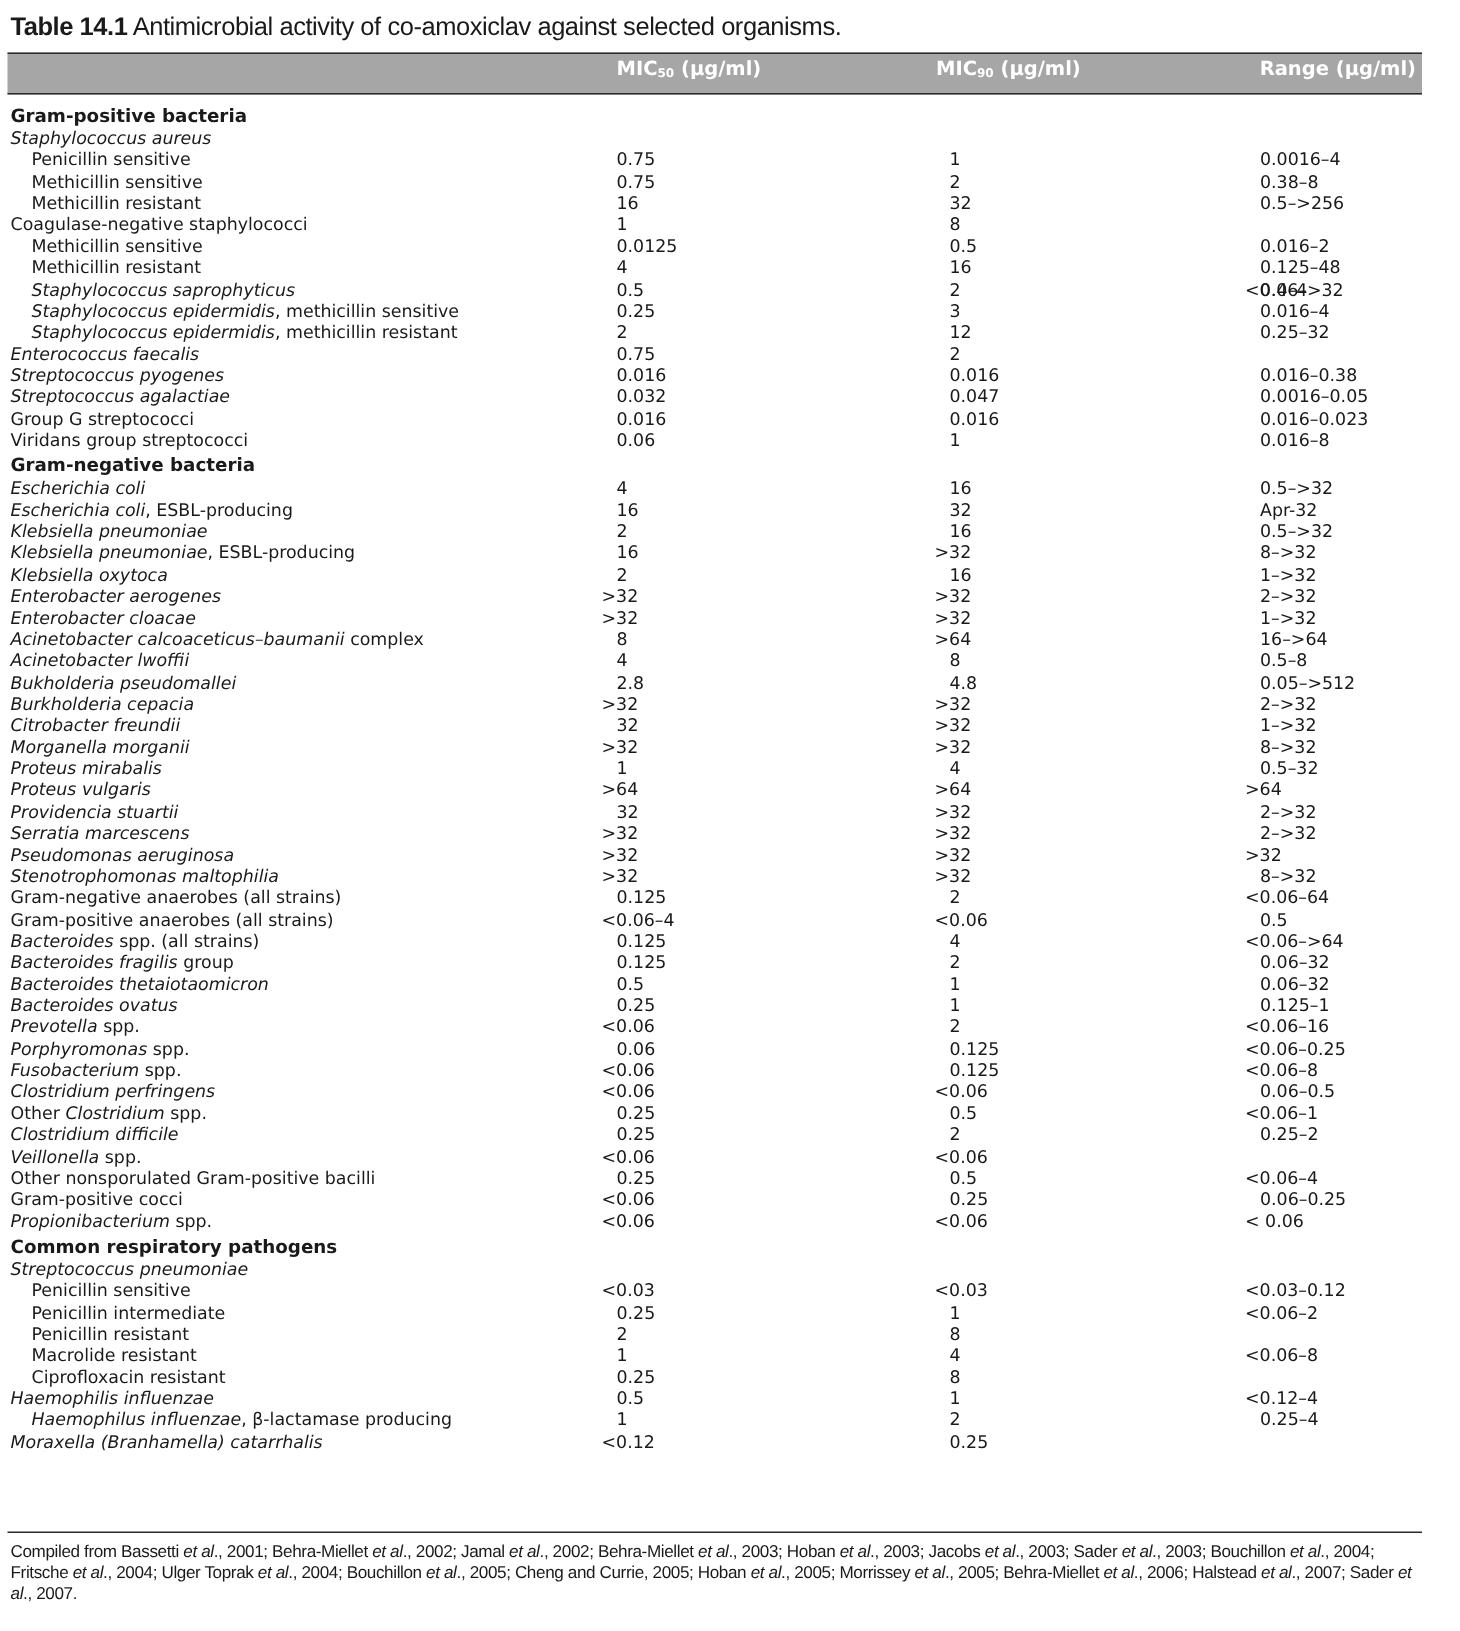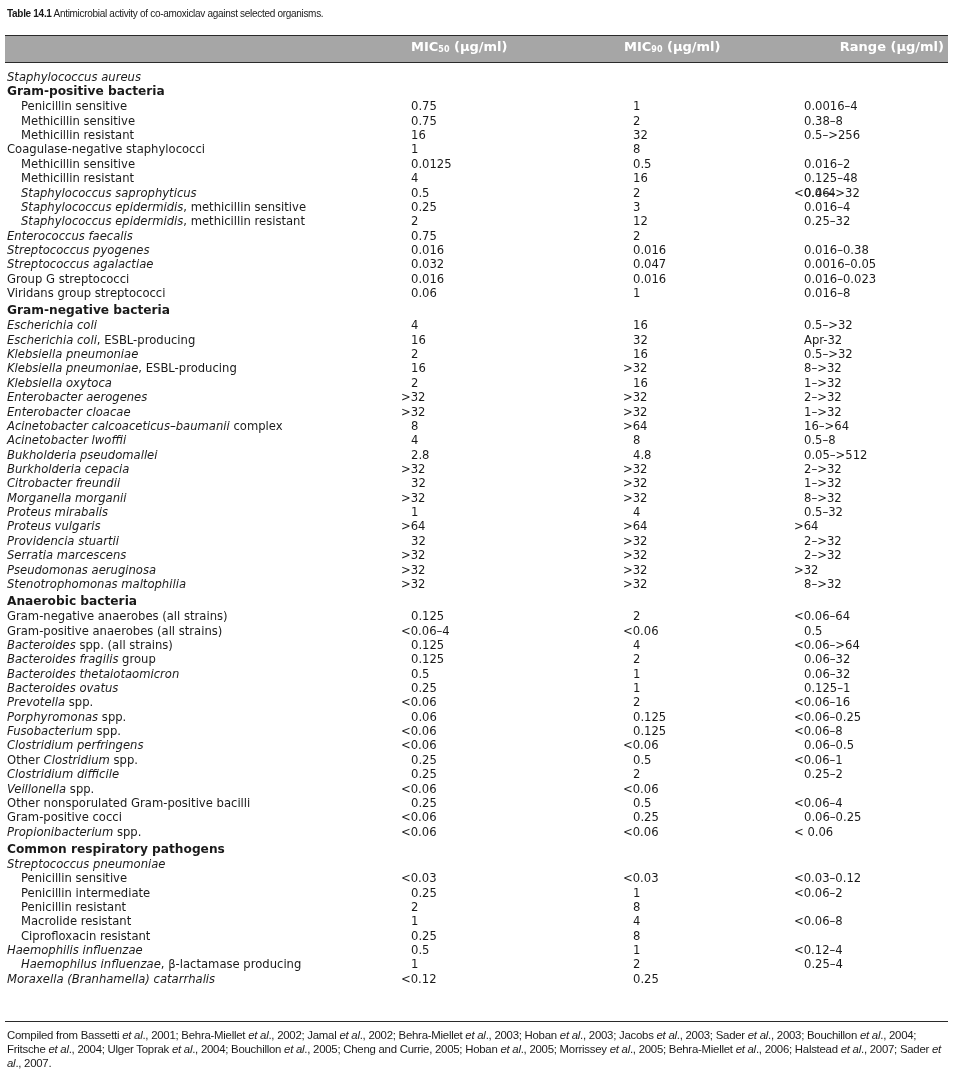--- a/index.html
+++ b/index.html
@@ -2,21 +2,21 @@
 <html><head>
 <meta charset="utf-8">
 <style>
   html, body { margin: 0; padding: 0; background: #ffffff; }
   body {
     width: 973px; height: 1087px; position: relative; overflow: hidden;
     font-family: "DejaVu Sans", sans-serif; color: #1a1a1a;
   }
   .caption {
     position: absolute; left: 7px; top: 8px;
-    font-size: 10px; letter-spacing: -0.3px; white-space: nowrap;
+    font-size: 17px; letter-spacing: -0.3px; white-space: nowrap;
     font-family: "Liberation Sans", sans-serif;
   }
   .caption b { font-weight: bold; }
   .head-bar {
     position: absolute; left: 5px; top: 35px; width: 943px; height: 26px;
     background: #a6a6a6; border-top: 1.5px solid #2a2a2a; border-bottom: 1.5px solid #2a2a2a;
   }
   .head-cell {
     position: absolute; top: 3px; color: #ffffff; font-weight: bold;
     font-size: 13px; white-space: nowrap; font-family: "DejaVu Sans", sans-serif;
@@ -24,21 +24,21 @@
   .head-cell sub { font-size: 8px; vertical-align: -1px; }
   .body-table { position: absolute; left: 0; top: 70px; width: 973px; }
   .row { position: relative; height: 14.36px; font-size: 11.6px; line-height: 14.36px; white-space: nowrap; }
   .section { height: 15px; font-weight: bold; font-size: 12.2px; margin-top: 3px; }
   .section.first { margin-top: 0; }
   .cell { position: absolute; top: 0; }
   .c-name { left: 7px; }
   .c-name.indent { left: 21px; }
   .c-mic50 { left: 411px; }
   .c-mic90 { left: 633px; }
-  .c-range { left: 804px; }
+  .c-range { left: 840px; }
   .it { font-style: italic; }
   .rule-bottom {
     position: absolute; left: 5px; top: 1021px; width: 943px; height: 0;
     border-top: 1.3px solid #2a2a2a;
   }
   .footnote {
     position: absolute; left: 7px; top: 1028px; width: 945px;
     font-size: 11.4px; line-height: 14px; letter-spacing: -0.25px;
     font-family: "Liberation Sans", sans-serif;
   }
@@ -50,28 +50,28 @@
   <b>Table 14.1</b><span> Antimicrobial activity of co-amoxiclav against selected organisms.</span>
 </div>
 
 <div class="head-bar">
   <div class="head-cell" style="left:406px"><span>MIC</span><sub>50</sub><span> (µg/ml)</span></div>
   <div class="head-cell" style="left:619px"><span>MIC</span><sub>90</sub><span> (µg/ml)</span></div>
   <div class="head-cell" style="right:4px">Range (µg/ml)</div>
 </div>
 
 <div class="body-table" id="table-body">
+    <div class="row section first">
+      <span class="cell c-name">Gram-positive bacteria</span>
+    </div>
     <div class="row">
       <span class="cell c-name"><span class="it">Staphylococcus aureus</span></span>
       <span class="cell c-mic50"></span>
       <span class="cell c-mic90"></span>
       <span class="cell c-range"></span>
-    </div>
-    <div class="row section first">
-      <span class="cell c-name">Gram-positive bacteria</span>
     </div>
     <div class="row">
       <span class="cell c-name indent"><span>Penicillin sensitive</span></span>
       <span class="cell c-mic50">0.75</span>
       <span class="cell c-mic90">1</span>
       <span class="cell c-range">0.0016–4</span>
     </div>
     <div class="row">
       <span class="cell c-name indent"><span>Methicillin sensitive</span></span>
       <span class="cell c-mic50">0.75</span>
@@ -260,23 +260,20 @@
       <span class="cell c-mic50" style="margin-left: -10px;">&gt;32</span>
       <span class="cell c-mic90" style="margin-left: -10px;">&gt;32</span>
       <span class="cell c-range" style="margin-left: -10px;">&gt;32</span>
     </div>
     <div class="row">
       <span class="cell c-name"><span class="it">Stenotrophomonas maltophilia</span></span>
       <span class="cell c-mic50" style="margin-left: -10px;">&gt;32</span>
       <span class="cell c-mic90" style="margin-left: -10px;">&gt;32</span>
       <span class="cell c-range">8–&gt;32</span>
     </div>
-    <div class="row section">
-      <span class="cell c-name">Anaerobic bacteria</span>
-    </div>
     <div class="row">
       <span class="cell c-name"><span>Gram-negative anaerobes (all strains)</span></span>
       <span class="cell c-mic50">0.125</span>
       <span class="cell c-mic90">2</span>
       <span class="cell c-range" style="margin-left: -10px;">&lt;0.06–64</span>
     </div>
     <div class="row">
       <span class="cell c-name"><span>Gram-positive anaerobes (all strains)</span></span>
       <span class="cell c-mic50" style="margin-left: -10px;">&lt;0.06–4</span>
       <span class="cell c-mic90" style="margin-left: -10px;">&lt;0.06</span>

